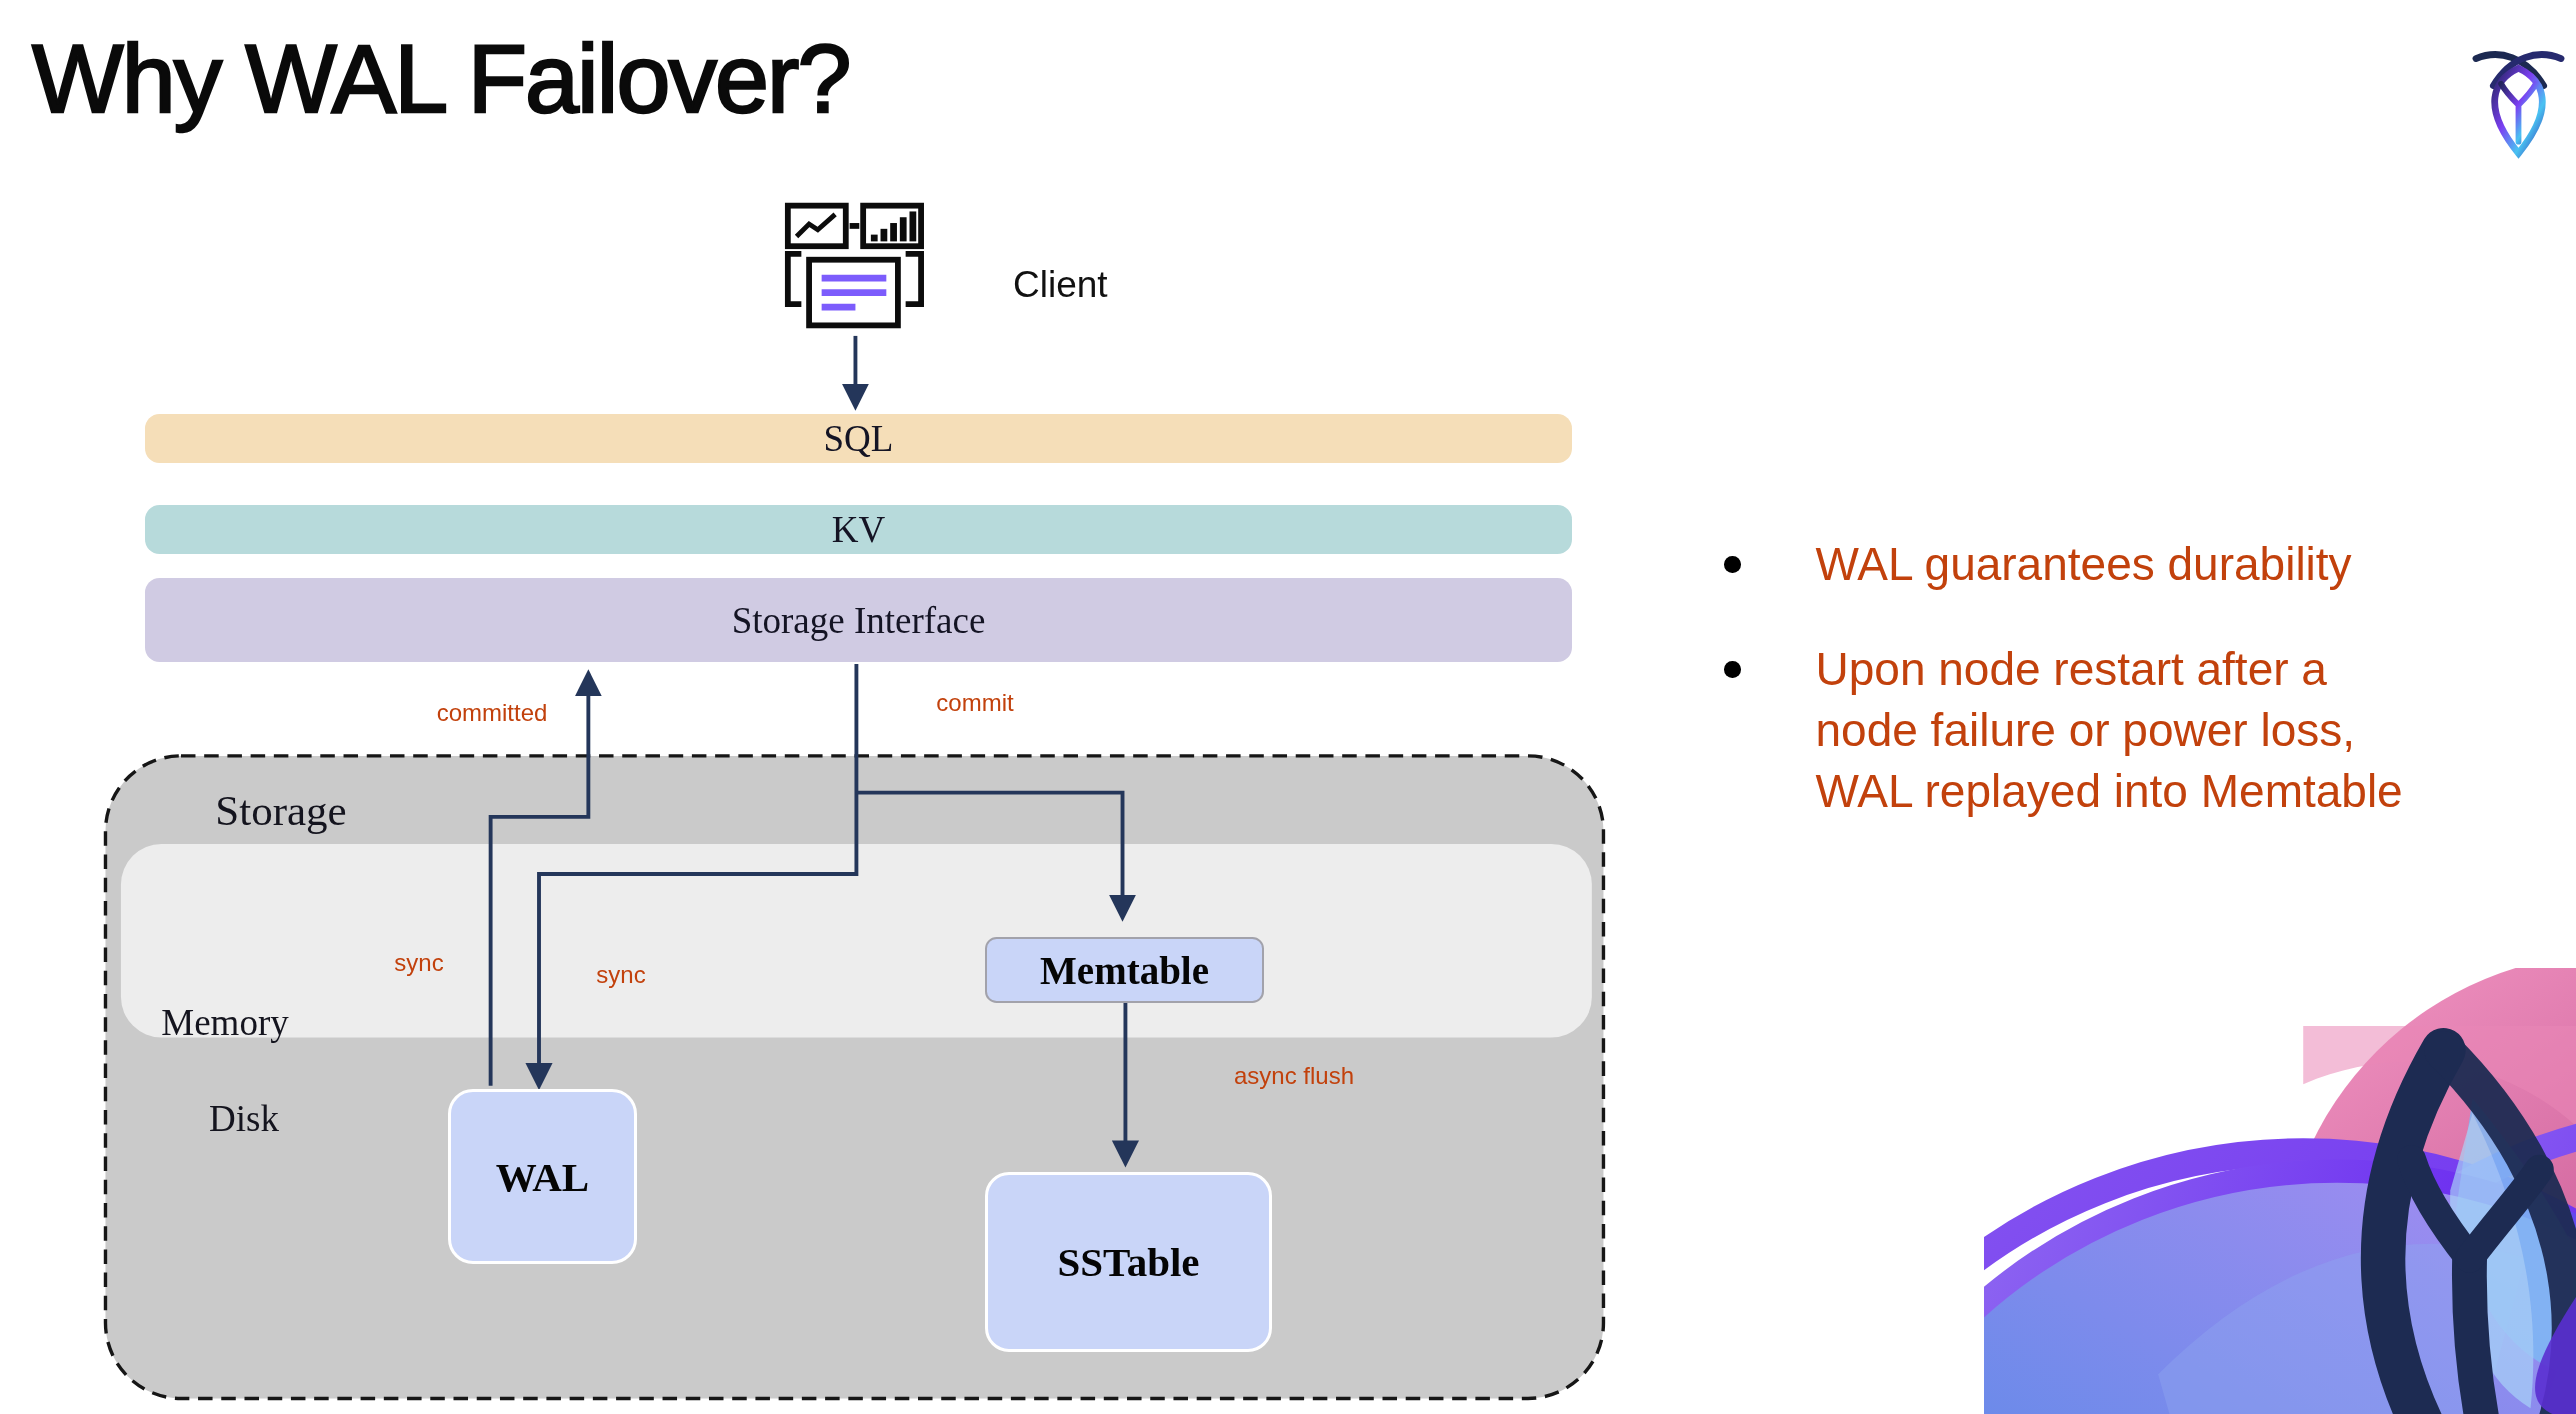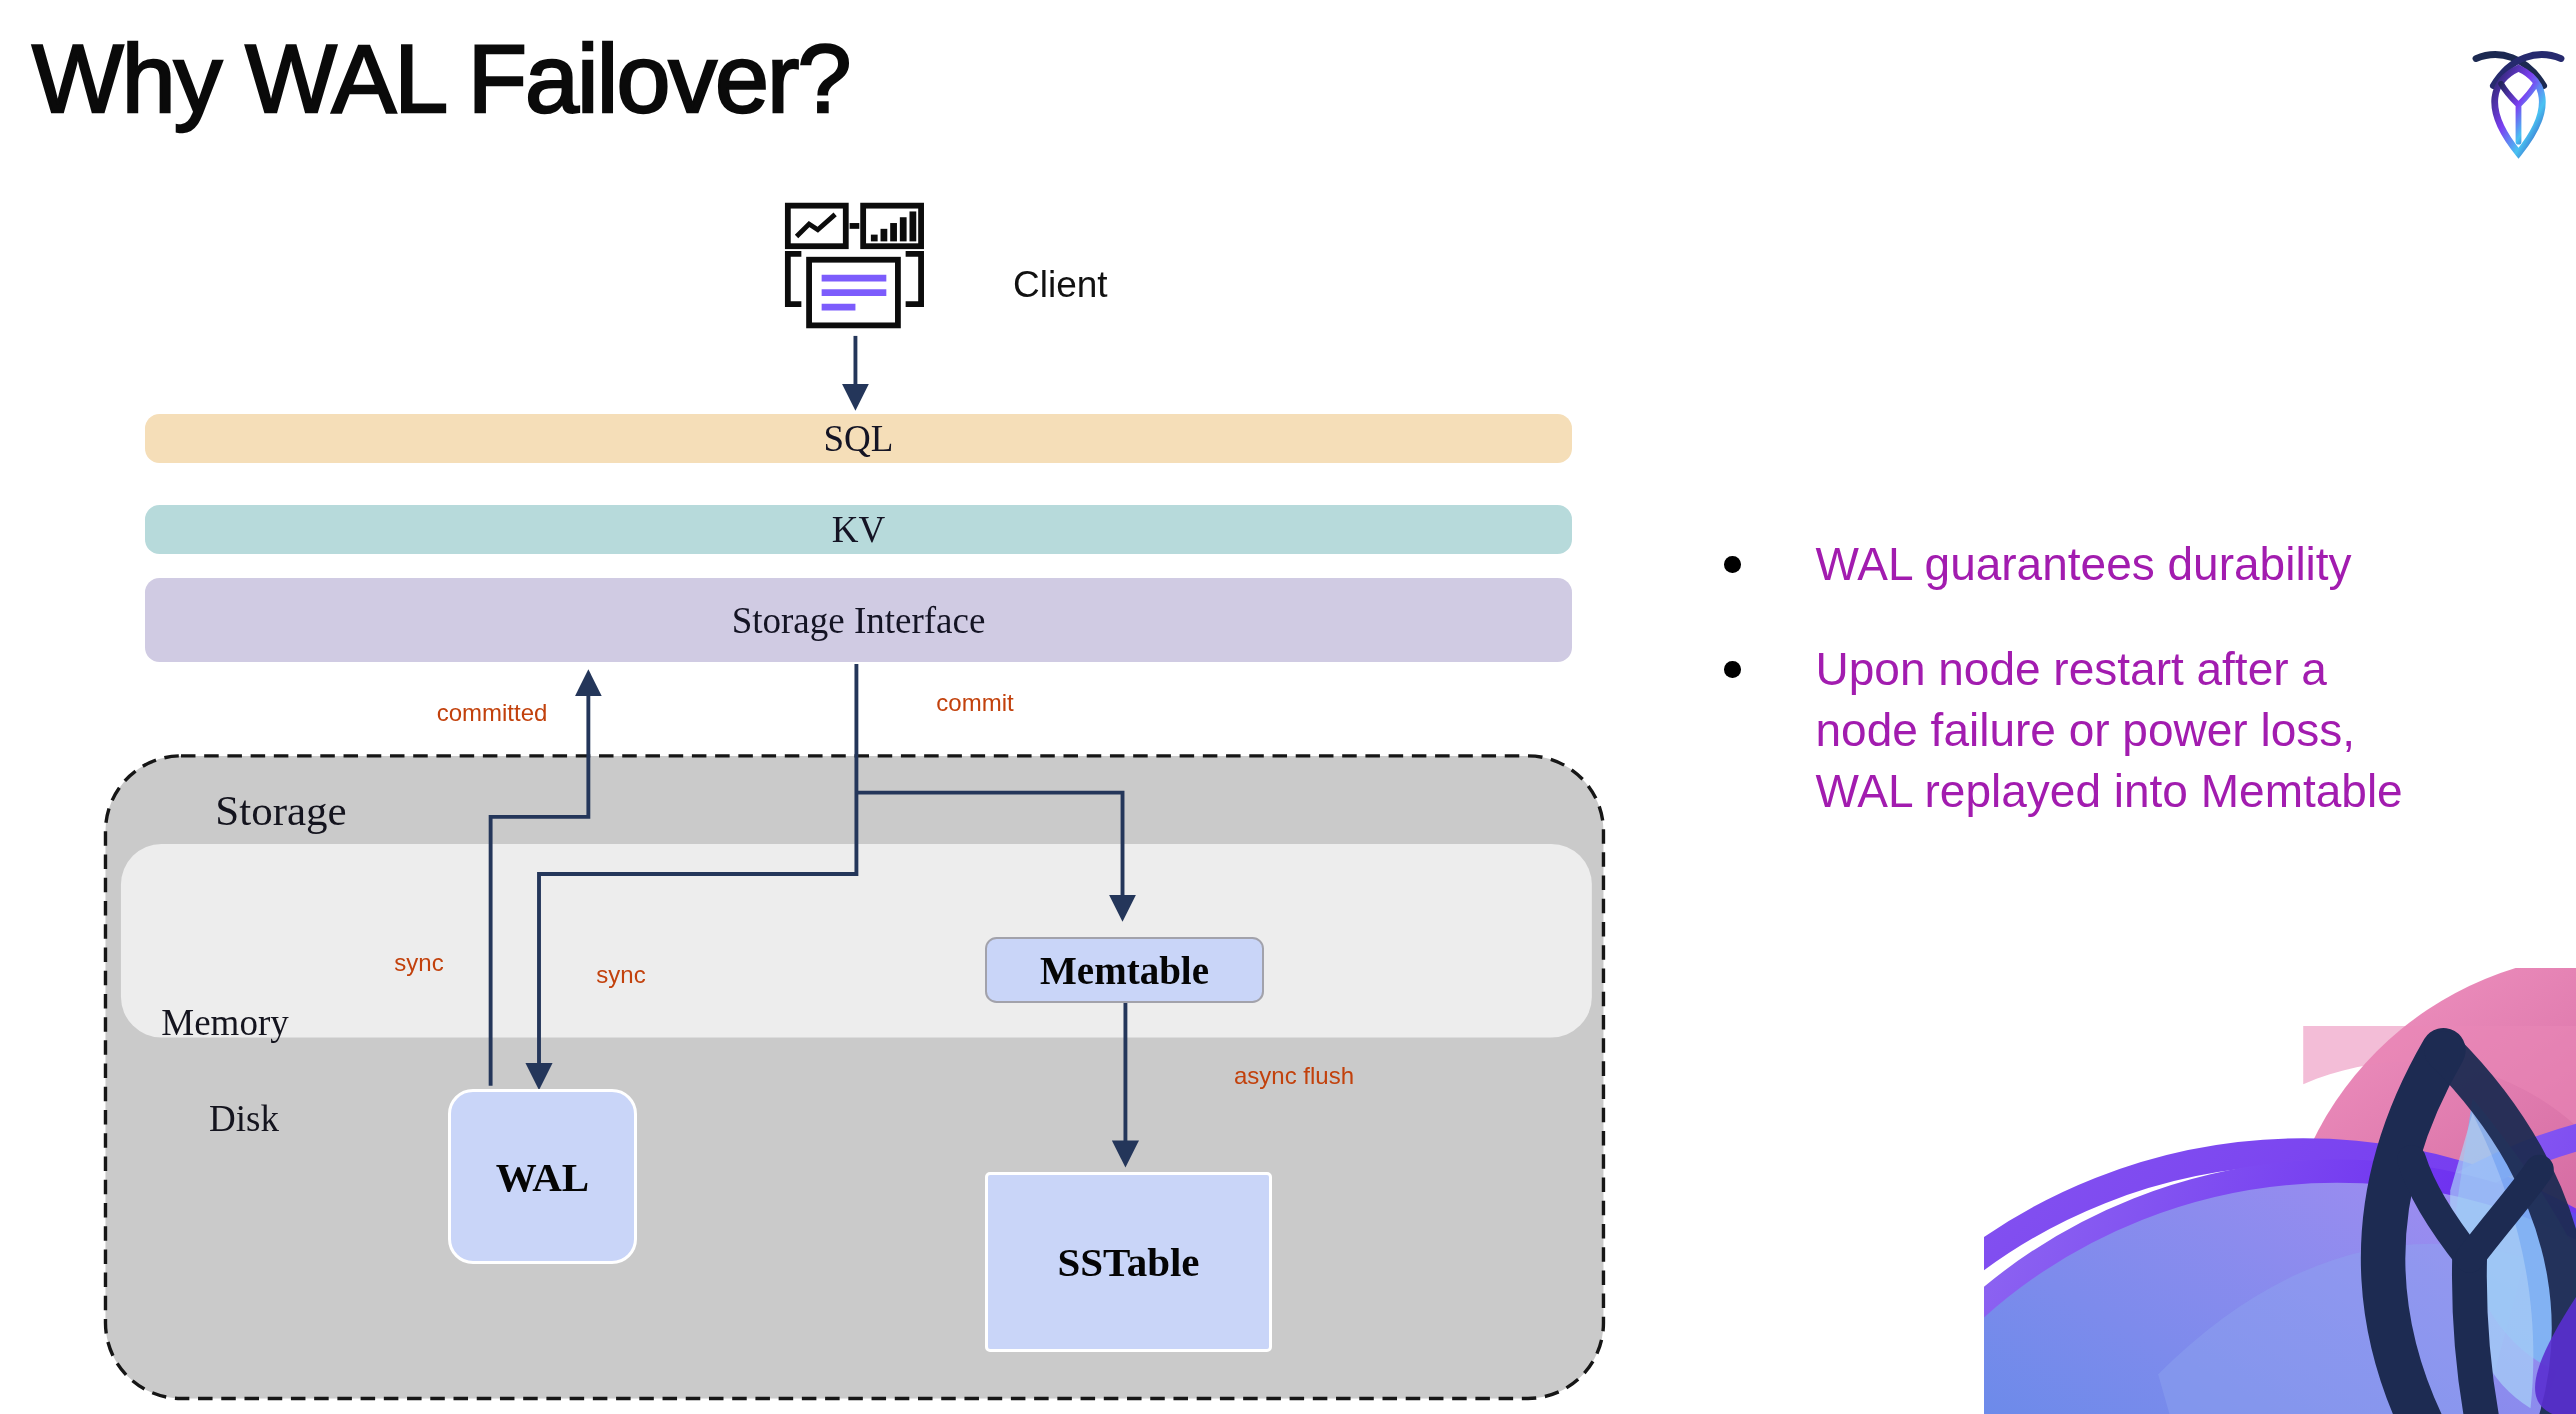--- a/index.html
+++ b/index.html
@@ -19,26 +19,26 @@
   .bar-storage{top:578px;height:84px;background:#d0cbe3;}
 
   .clabel{transform:translate(-50%,-50%);white-space:nowrap;font-size:24px;color:#c2410c;}
   .slabel{transform:translate(-50%,-50%);white-space:nowrap;
           font-family:"Liberation Serif",serif;color:#14141e;}
 
   .node{display:flex;align-items:center;justify-content:center;background:#c9d5f8;
         font-family:"Liberation Serif",serif;font-weight:700;color:#050505;}
   .node-wal{left:448px;top:1089px;width:183px;height:169px;border-radius:25px;border:3.9px solid #ffffff;font-size:41px;}
   .node-memtable{left:985px;top:925px;width:275px;height:62px;border-radius:11.6px;border:2.9px solid #a2a2ab;font-size:39px;margin-top:12px;}
-  .node-sstable{left:985px;top:1172px;width:281px;height:174px;border-radius:5px;border:3.9px solid #ffffff;font-size:41px;}
+  .node-sstable{left:985px;top:1172px;width:281px;height:174px;border-radius:24px;border:3.9px solid #ffffff;font-size:41px;}
 
   .bullets{left:1724px;top:534px;width:871px;}
   .bullet-item{display:flex;margin-bottom:44px;}
   .bullet-dot{flex:0 0 auto;width:16.5px;height:16.5px;border-radius:50%;background:#000;margin-top:22px;}
-  .bullet-text{margin-left:75px;width:600px;font-size:46px;line-height:61px;color:#a21caf;}
+  .bullet-text{margin-left:75px;width:600px;font-size:46px;line-height:61px;color:#c2410c;}
 
   .client-label{left:1013px;top:226px;font-size:37px;color:#111;margin-top:38px;}
 </style>
 </head>
 <body>
 
 <div class="slide">
 
   <svg class="abs diagram-svg" width="2576" height="1415" viewBox="0 0 2662 1462">
     <defs>

